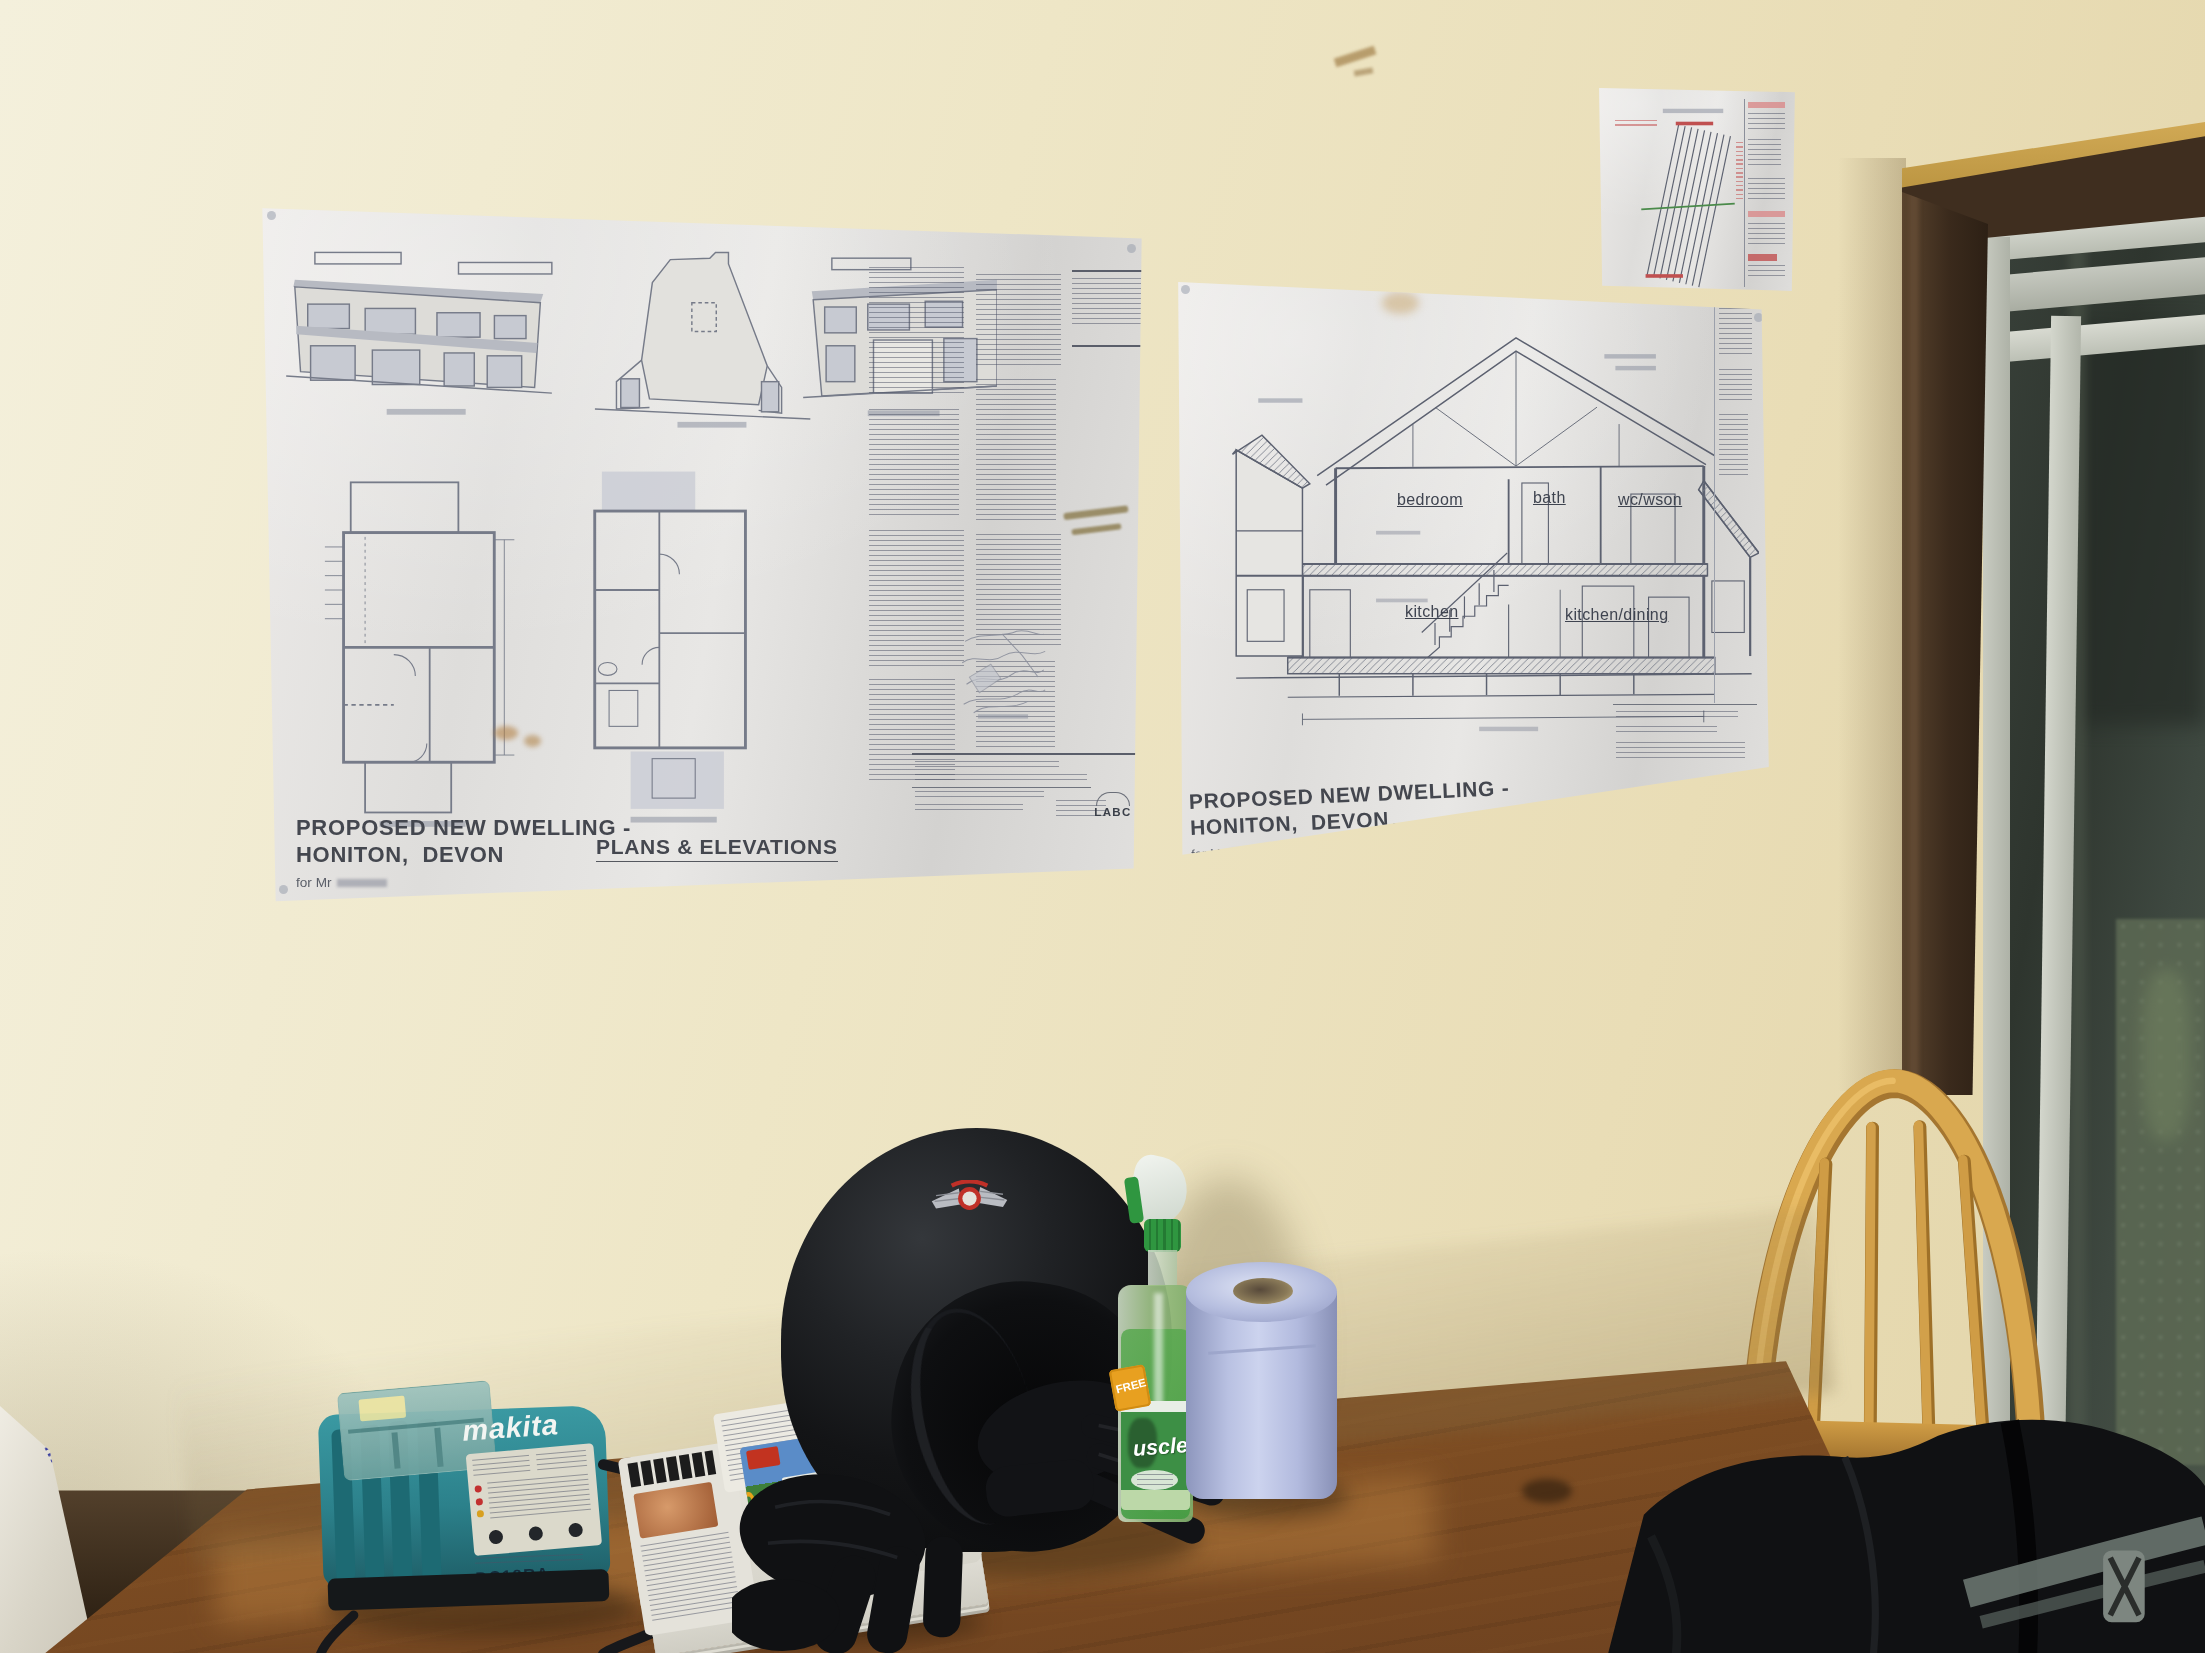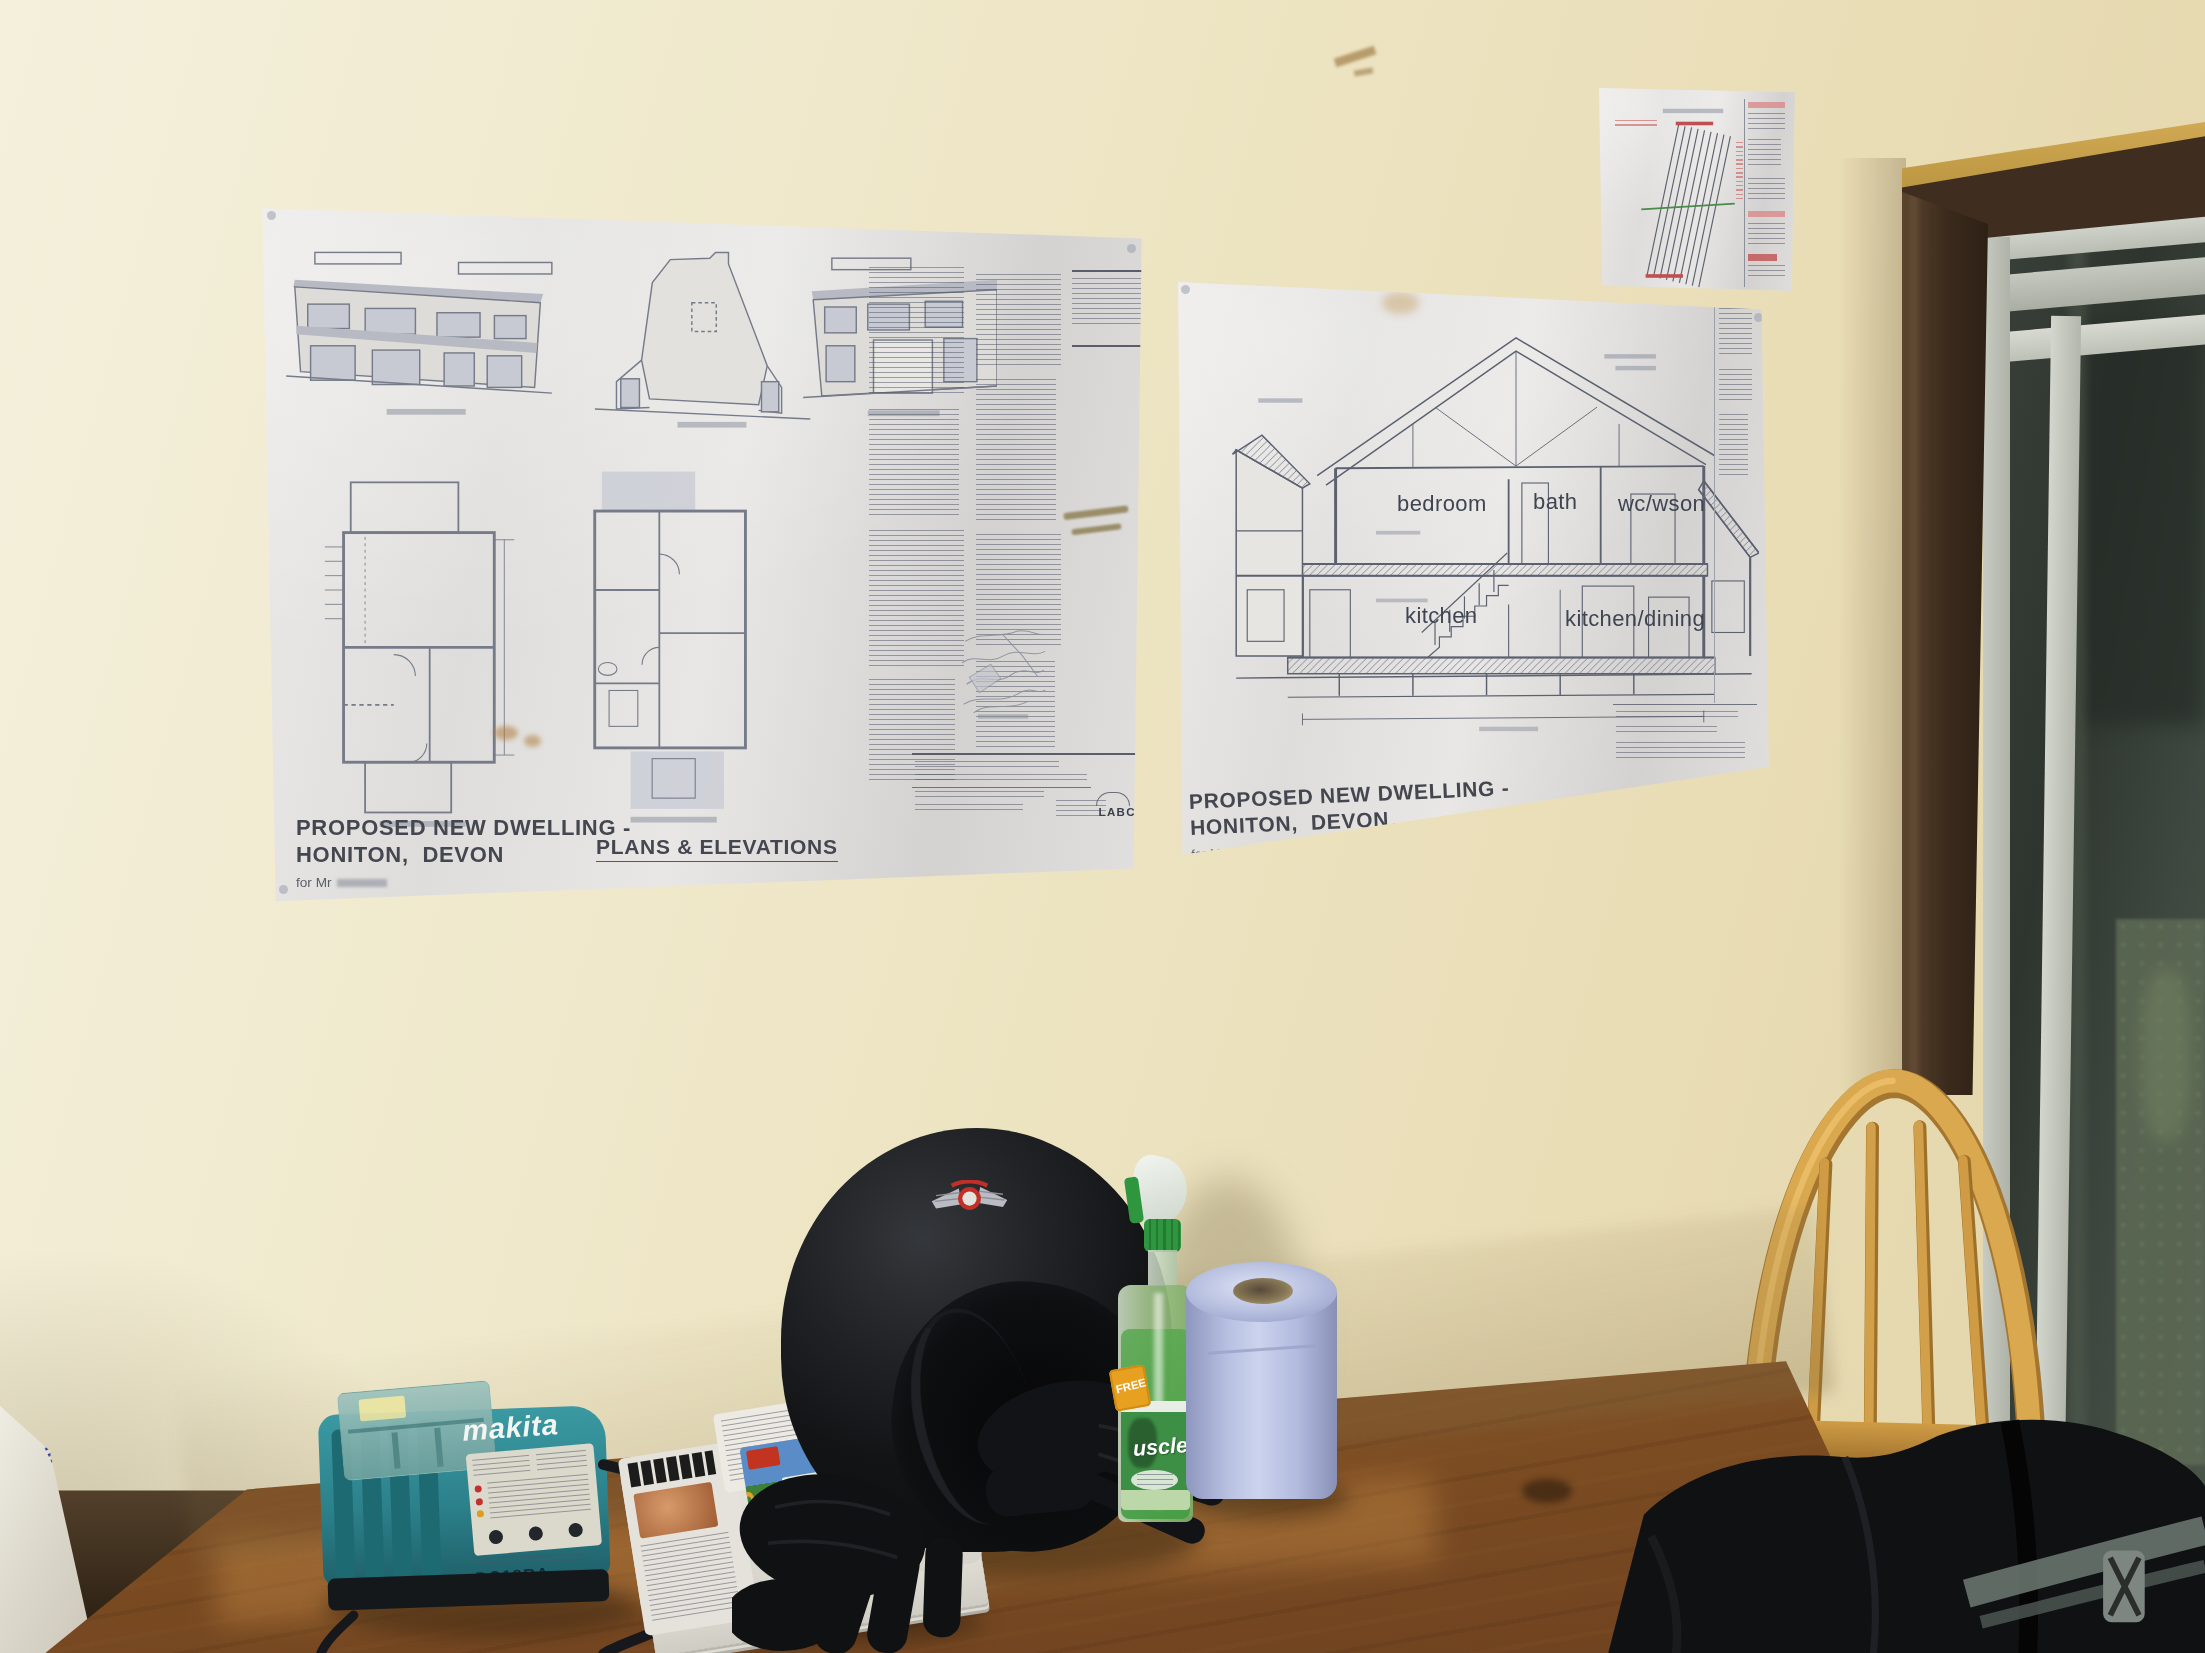--- a/index.html
+++ b/index.html
@@ -9,21 +9,21 @@
   .abs{position:absolute;}
   .noi{pointer-events:none;}
   
   .bt{background:repeating-linear-gradient(180deg,rgba(75,80,100,.5) 0px,rgba(75,80,100,.5) 1.4px,transparent 1.4px,transparent 5px);filter:blur(0.4px);}
   .btr{background:repeating-linear-gradient(180deg,rgba(198,92,92,.6) 0px,rgba(198,92,92,.6) 1.4px,transparent 1.4px,transparent 4.3px);filter:blur(0.4px);}
   .sheet{background:
     radial-gradient(120% 90% at 20% 10%,rgba(255,255,255,.35),rgba(0,0,0,0) 60%),
     linear-gradient(100deg,#eceae8 0%,#dedddb 28%,#e8e7e5 52%,#d3d2d0 78%,#e1e0de 100%);
     box-shadow:0 7.2px 18.7px rgba(60,50,20,.18);}
   .drawtitle{color:#44474f;font-weight:700;letter-spacing:0.7px;}
-  .roomlbl{color:#3f4450;font-size:22px;letter-spacing:0.4px;}
+  .roomlbl{color:#3f4450;font-size:16px;letter-spacing:0.4px;text-decoration:underline;}
   .pin{width:9.3px;height:9.3px;border-radius:50%;background:#9aa0ae;opacity:.55;filter:blur(0.7px);}
   .softshadow{filter:blur(10px);border-radius:50%;background:rgba(40,26,12,.45);}
 </style>
 </head>
 <body>
 
 <div id="stage">
 
   <div class="abs noi" style="left:1334px;top:52px;width:42px;height:8.6px;background:#ab8c58;transform:rotate(-18deg);filter:blur(1.4px);opacity:.8;"></div>
   <div class="abs noi" style="left:1354px;top:69px;width:18.7px;height:5.7px;background:#9b7c4c;transform:rotate(-10deg);filter:blur(1.4px);opacity:.6;"></div>
@@ -159,21 +159,21 @@
 
     <div class="abs" style="left:655px;top:551px;width:238px;height:75px;border-top:2.2px solid #5a5e6a;">
       <div class="bt" style="position:absolute;left:2.9px;top:5.7px;width:144px;height:7.2px;"></div>
       <div class="bt" style="position:absolute;left:2.9px;top:18.7px;width:172px;height:7.2px;"></div>
       <div style="position:absolute;left:0;top:32px;width:179px;border-top:1.4px solid #70747e;"></div>
       <div class="bt" style="position:absolute;left:2.9px;top:36px;width:129px;height:7.2px;"></div>
       <div class="bt" style="position:absolute;left:2.9px;top:49px;width:108px;height:7.2px;"></div>
       <div class="bt" style="position:absolute;left:144px;top:45px;width:50px;height:16px;"></div>
       <div class="abs" style="left:178px;top:37px;width:46px;height:29px;">
         <div style="width:32px;height:13px;border:1.4px solid #6a6e78;border-bottom:none;border-radius:16px 16px 0 0;margin:0 auto;"></div>
-        <div style="text-align:right;font-size:11.5px;font-weight:700;color:#3a3f49;letter-spacing:1.4px;">LABC</div>
+        <div style="text-align:center;font-size:11.5px;font-weight:700;color:#3a3f49;letter-spacing:1.4px;">LABC</div>
       </div>
     </div>
 
     <div class="abs" style="left:39px;top:612px;line-height:27px;">
       <div class="drawtitle" style="font-size:22px;">PROPOSED NEW DWELLING -</div>
       <div class="drawtitle" style="font-size:22px;white-space:pre;">HONITON,  DEVON</div>
       <div style="display:flex;align-items:center;gap:5.7px;margin-top:1.4px;">
         <span style="font-size:13.6px;color:#5a5e68;">for Mr</span>
         <span style="display:inline-block;width:50px;height:8.6px;background:#7c8090;opacity:.5;filter:blur(1.4px);"></span>
       </div>

